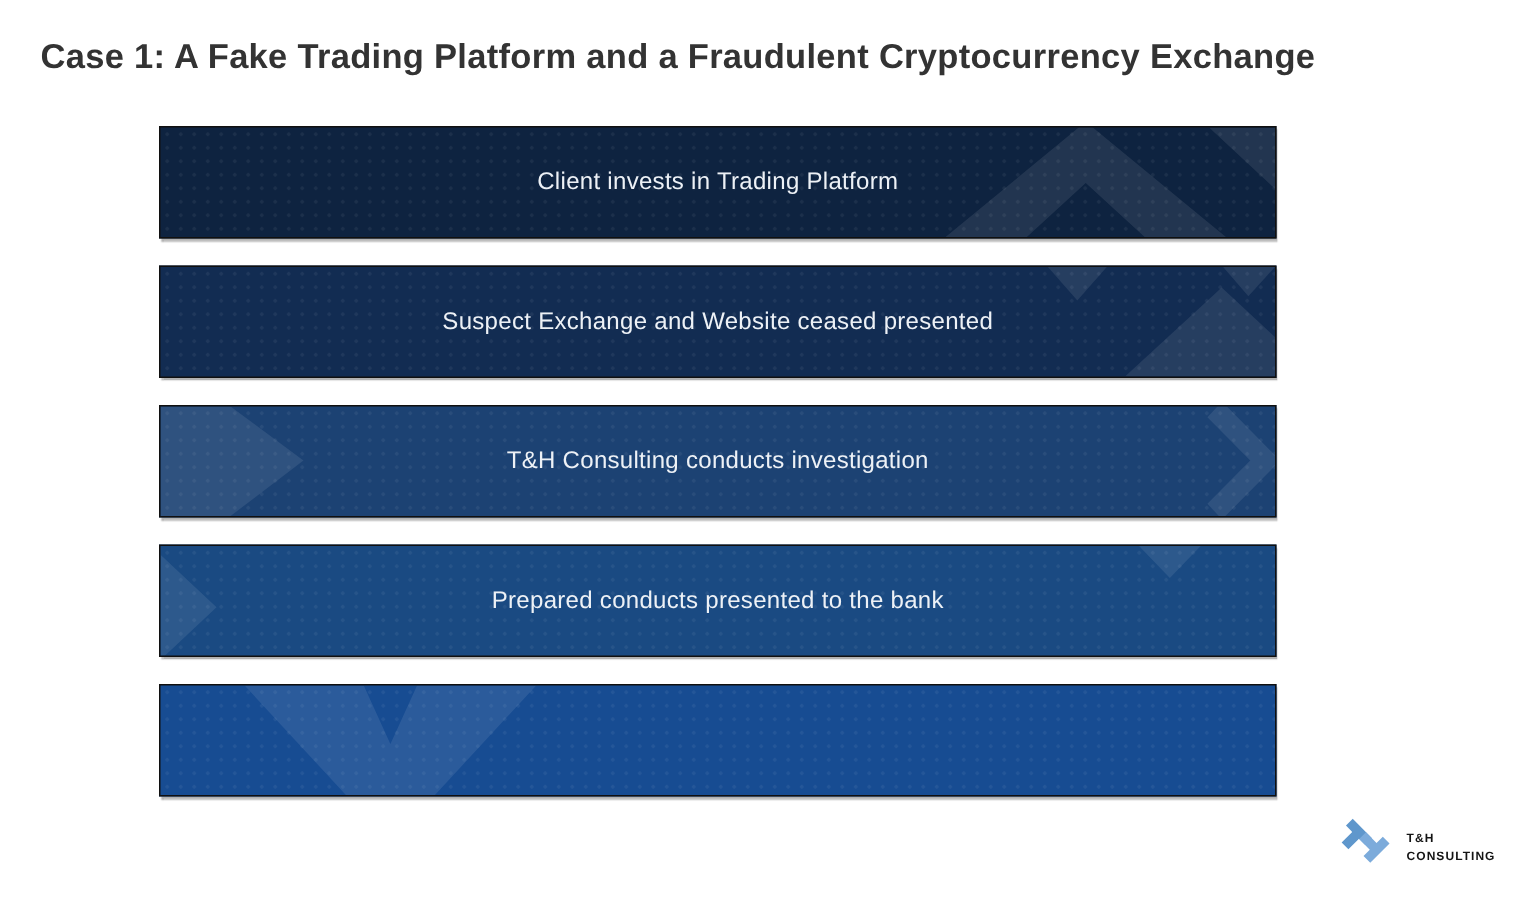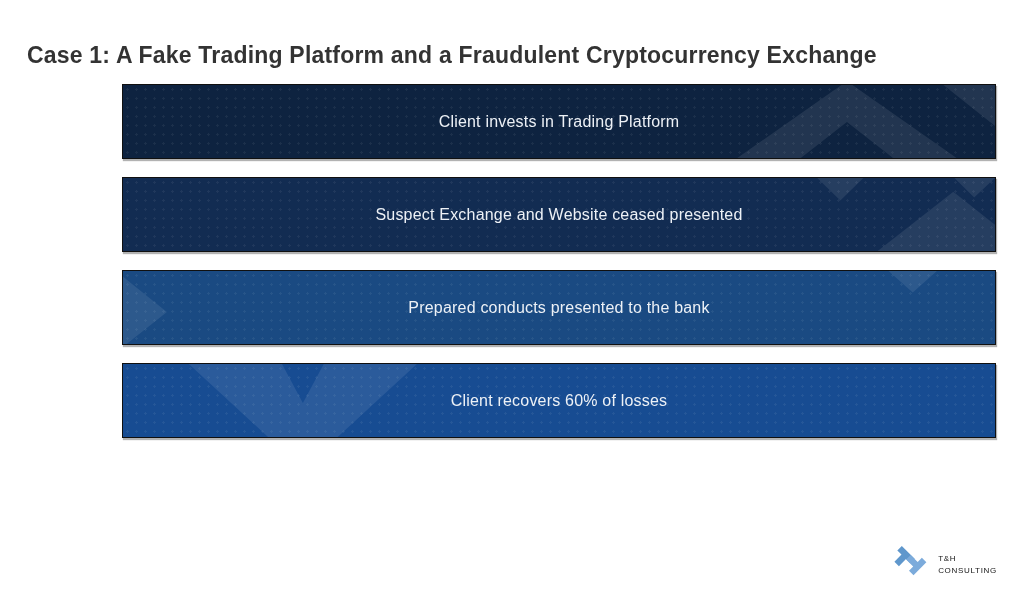--- a/index.html
+++ b/index.html
@@ -13,32 +13,32 @@
   }
   .stage {
     position: relative;
     width: 1024px;
     height: 614px;
     background: #ffffff;
   }
   .page-title {
     position: absolute;
     left: 27px;
-    top: 42px;
+    top: 24px;
     font-size: 23px;
     font-weight: bold;
     letter-spacing: 0.2px;
     color: #333333;
     white-space: nowrap;
   }
   .steps {
     position: absolute;
-    left: 122px;
+    left: 106px;
     top: 84px;
-    width: 874px;
+    width: 745px;
   }
   .bar {
     position: relative;
     height: 75px;
     margin-bottom: 18px;
     box-sizing: border-box;
     border: 1px solid #101010;
     box-shadow: 1px 2px 1px rgba(0,0,0,0.30);
     display: flex;
     align-items: center;
@@ -69,21 +69,21 @@
   .logo {
     position: absolute;
     right: 27px;
     top: 545px;
     display: flex;
     align-items: center;
     gap: 7px;
   }
   .logo-text {
     font-size: 8px;
-    font-weight: normal;
+    font-weight: bold;
     letter-spacing: 0.7px;
     color: #141414;
     line-height: 1.55;
   }
 </style>
 </head>
 <body>
 
 <div class="stage">
 
@@ -101,34 +101,40 @@
 
     <div class="bar" style="background-color: rgb(18, 44, 82);">
       <svg class="decor" viewBox="0 0 795 75" preserveAspectRatio="none">
         <polygon points="633,0 675,0 654,23"></polygon>
         <polygon points="758,0 795,0 776,20"></polygon>
         <polygon points="688,75 757,14 795,48 795,75"></polygon>
       </svg>
       <span class="bar-label">Suspect Exchange and Website ceased presented</span>
     </div>
 
+    <div class="bar" style="background-color: rgb(28, 66, 115);">
+      <svg class="decor" viewBox="0 0 795 75" preserveAspectRatio="none">
+        <polygon points="0,0 50,0 102,37 50,75 0,75"></polygon>
+        <polyline class="stroke" points="752,2 788,37 752,72"></polyline>
+      </svg>
+      <span class="bar-label">T&amp;H Consulting conducts investigation</span>
+    </div>
 
     <div class="bar" style="background-color: rgb(26, 74, 130);">
       <svg class="decor" viewBox="0 0 795 75" preserveAspectRatio="none">
         <polygon points="0,6 40,42 0,78"></polygon>
         <polygon points="698,0 742,0 720,22"></polygon>
       </svg>
       <span class="bar-label">Prepared conducts presented to the bank</span>
     </div>
 
     <div class="bar" style="background-color: rgb(23, 76, 146);">
       <svg class="decor" viewBox="0 0 795 75" preserveAspectRatio="none">
         <polygon points="60,0 164,108 268,0 183,0 164,40 145,0"></polygon>
       </svg>
-      <span class="bar-label">Client recovers 60% of losses</span>
     </div>
 
   </div>
 
   <div class="logo">
     <svg width="42" height="40" viewBox="0 0 44 44">
       <g fill="#5F97CC" transform="translate(13 1) rotate(45)">
         <path d="M0 0h20v7h-6.5v11h-7V7H0z"></path>
       </g>
       <g fill="#7CABDB" transform="translate(40 19) rotate(135)">

